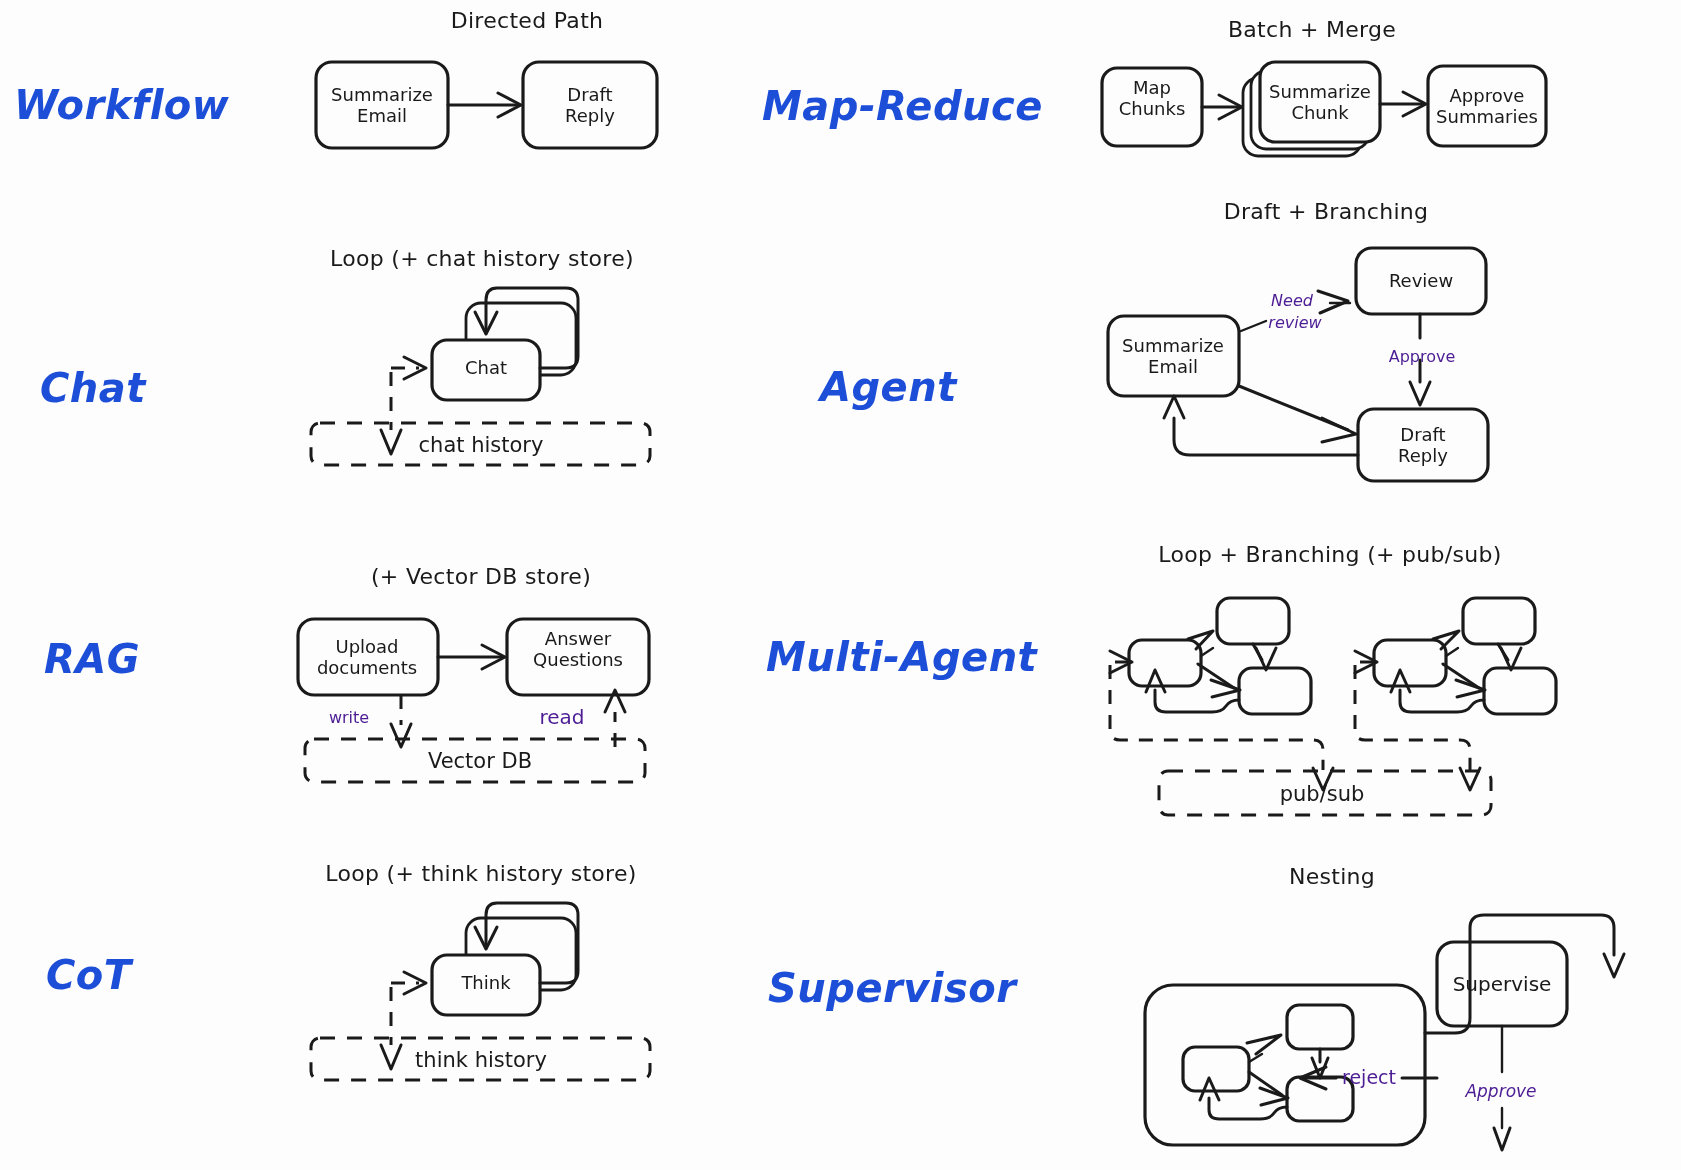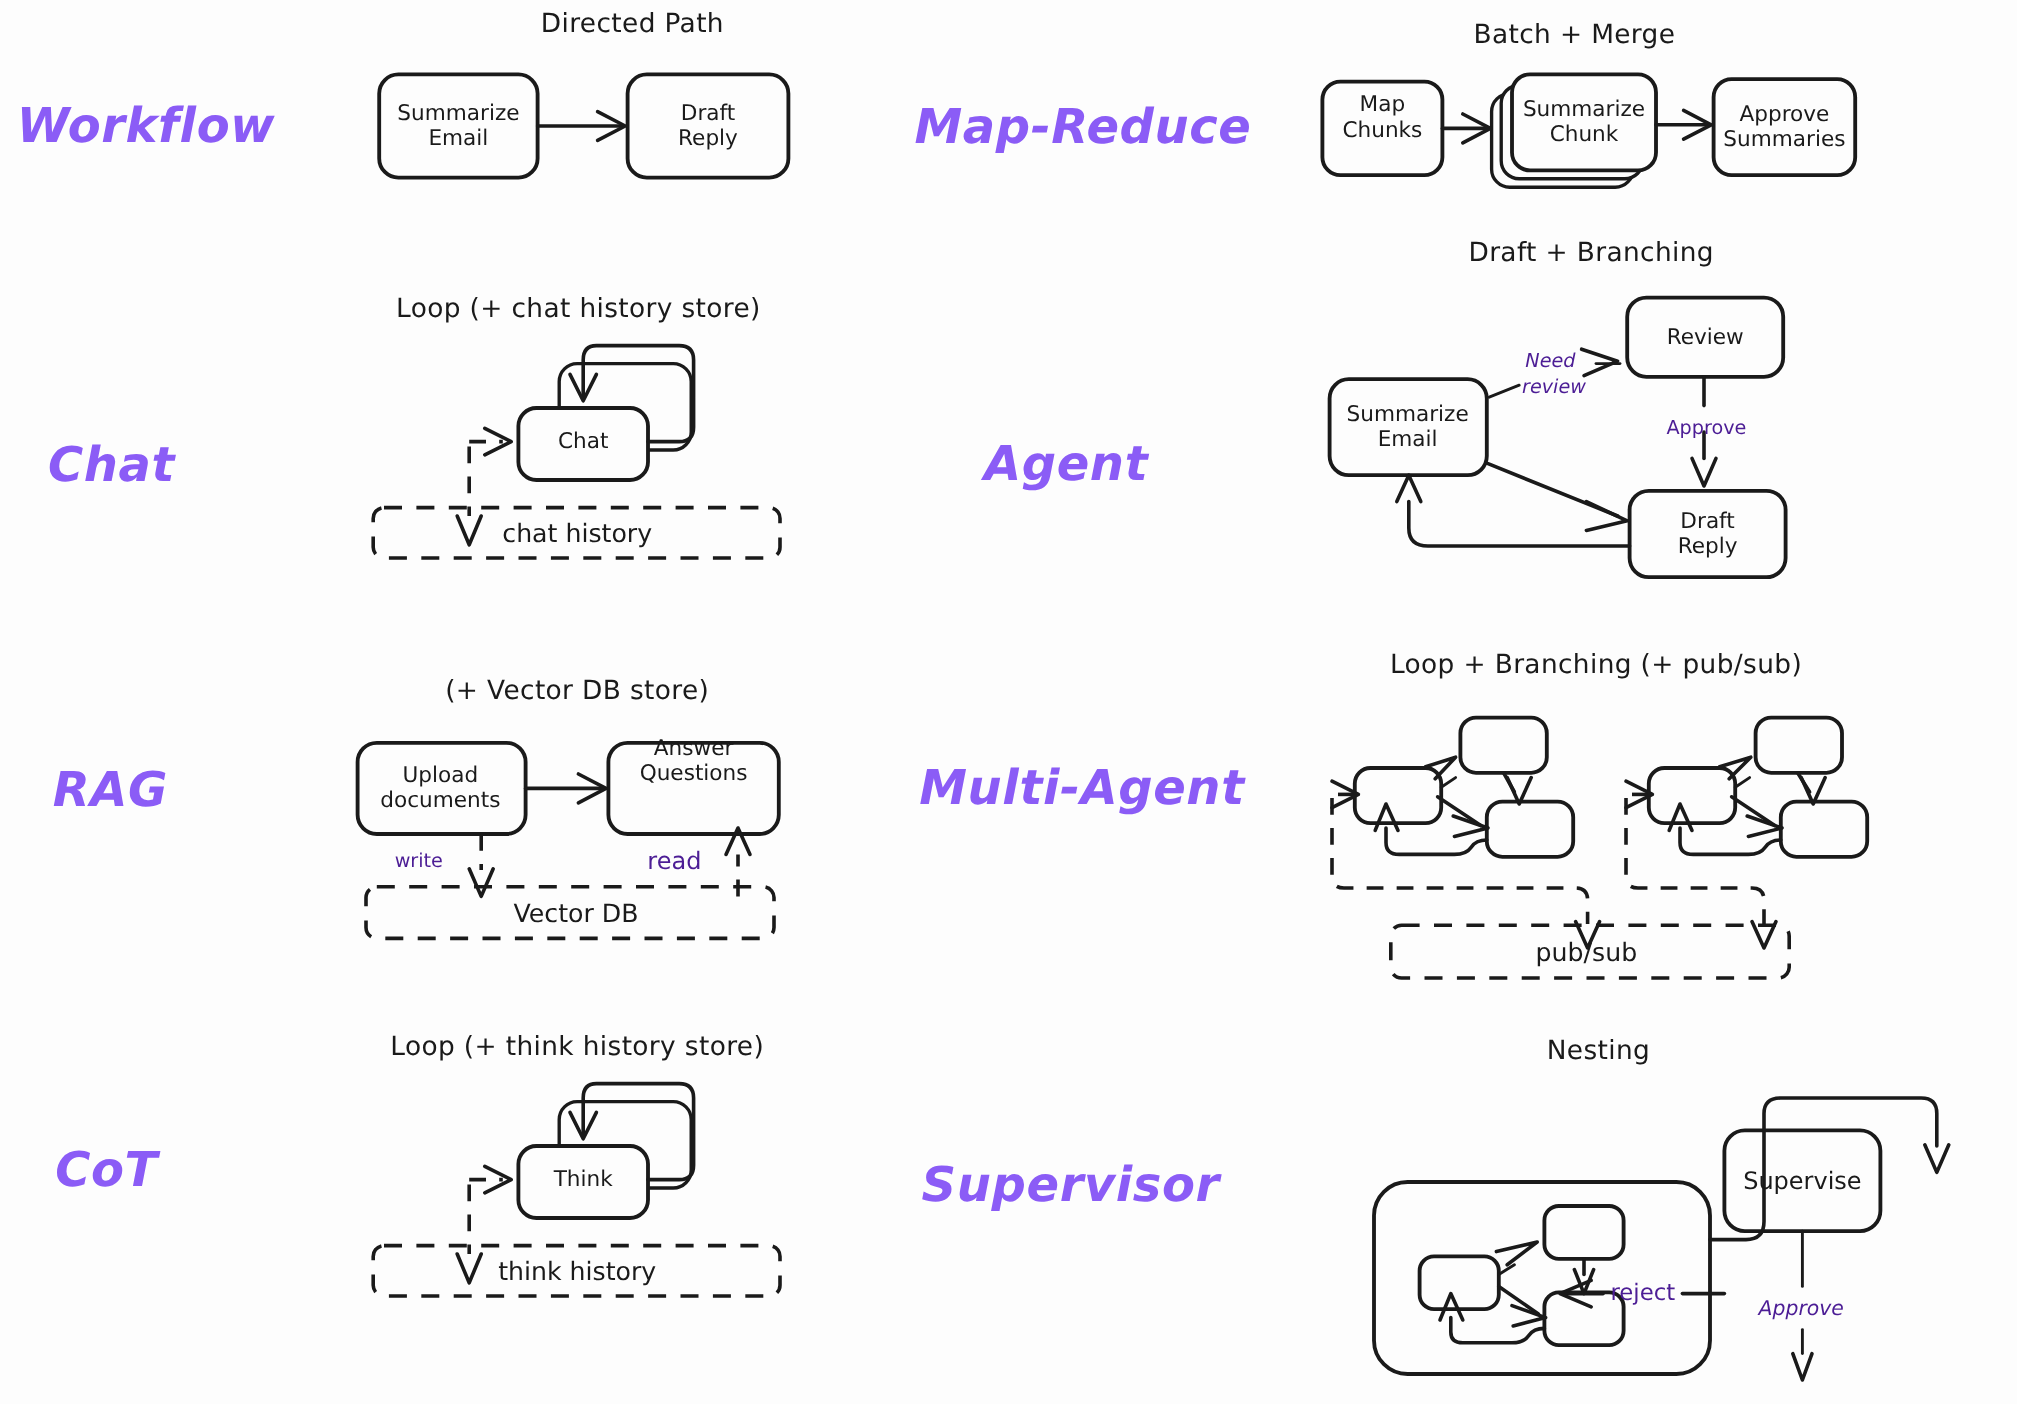--- a/index.html
+++ b/index.html
@@ -13,21 +13,21 @@
   }
   #stage{position:absolute;left:0;top:0;width:1681px;height:1170px;}
   svg.layer{position:absolute;left:0;top:0;width:1681px;height:1170px;}
   .rowlabel{
     position:absolute;
     font-family:"DejaVu Sans", sans-serif;
     font-size:40px;
     font-style:italic;
     font-weight:600;
     letter-spacing:.5px;
-    color:#8b5cf6;
+    color:#1d4ed8;
     white-space:nowrap;
     transform:translateY(-50%);
   }
   .panel-title{
     position:absolute;
     font-size:22px;
     font-family:"DejaVu Sans", sans-serif;
     color:#1a1a1a;
     white-space:nowrap;
     transform:translate(-50%,-50%);
@@ -255,21 +255,21 @@
   <div class="store-label" style="left:481px;top:445px;">chat history</div>
 
   <div class="node-label" style="left:1173px;top:356px;"><span>Summarize</span><br><span>Email</span></div>
   <div class="node-label" style="left:1421px;top:281px;">Review</div>
   <div class="node-label" style="left:1423px;top:445px;"><span>Draft</span><br><span>Reply</span></div>
   <div class="edge-label" style="left:1292px;top:300px;">Need</div>
   <div class="edge-label" style="left:1295px;top:322px;">review</div>
   <div class="edge-label plain" style="left:1422px;top:356px;">Approve</div>
 
   <div class="node-label" style="left:367px;top:657px;"><span>Upload</span><br><span>documents</span></div>
-  <div class="node-label" style="left:578px;top:634px;text-align:center;"><span>Answer</span><br><span>Questions</span></div>
+  <div class="node-label" style="left:578px;top:649px;text-align:center;"><span>Answer</span><br><span>Questions</span></div>
   <div class="edge-label plain" style="left:349px;top:717px;font-size:16px;">write</div>
   <div class="edge-label plain" style="left:562px;top:717px;font-size:20px;">read</div>
   <div class="store-label" style="left:480px;top:761px;">Vector DB</div>
 
   <div class="store-label" style="left:1322px;top:794px;">pub/sub</div>
 
   <div class="node-label" style="left:486px;top:983px;">Think</div>
   <div class="store-label" style="left:481px;top:1060px;">think history</div>
 
   <div class="node-label" style="left:1502px;top:985px;font-size:20px;">Supervise</div>

